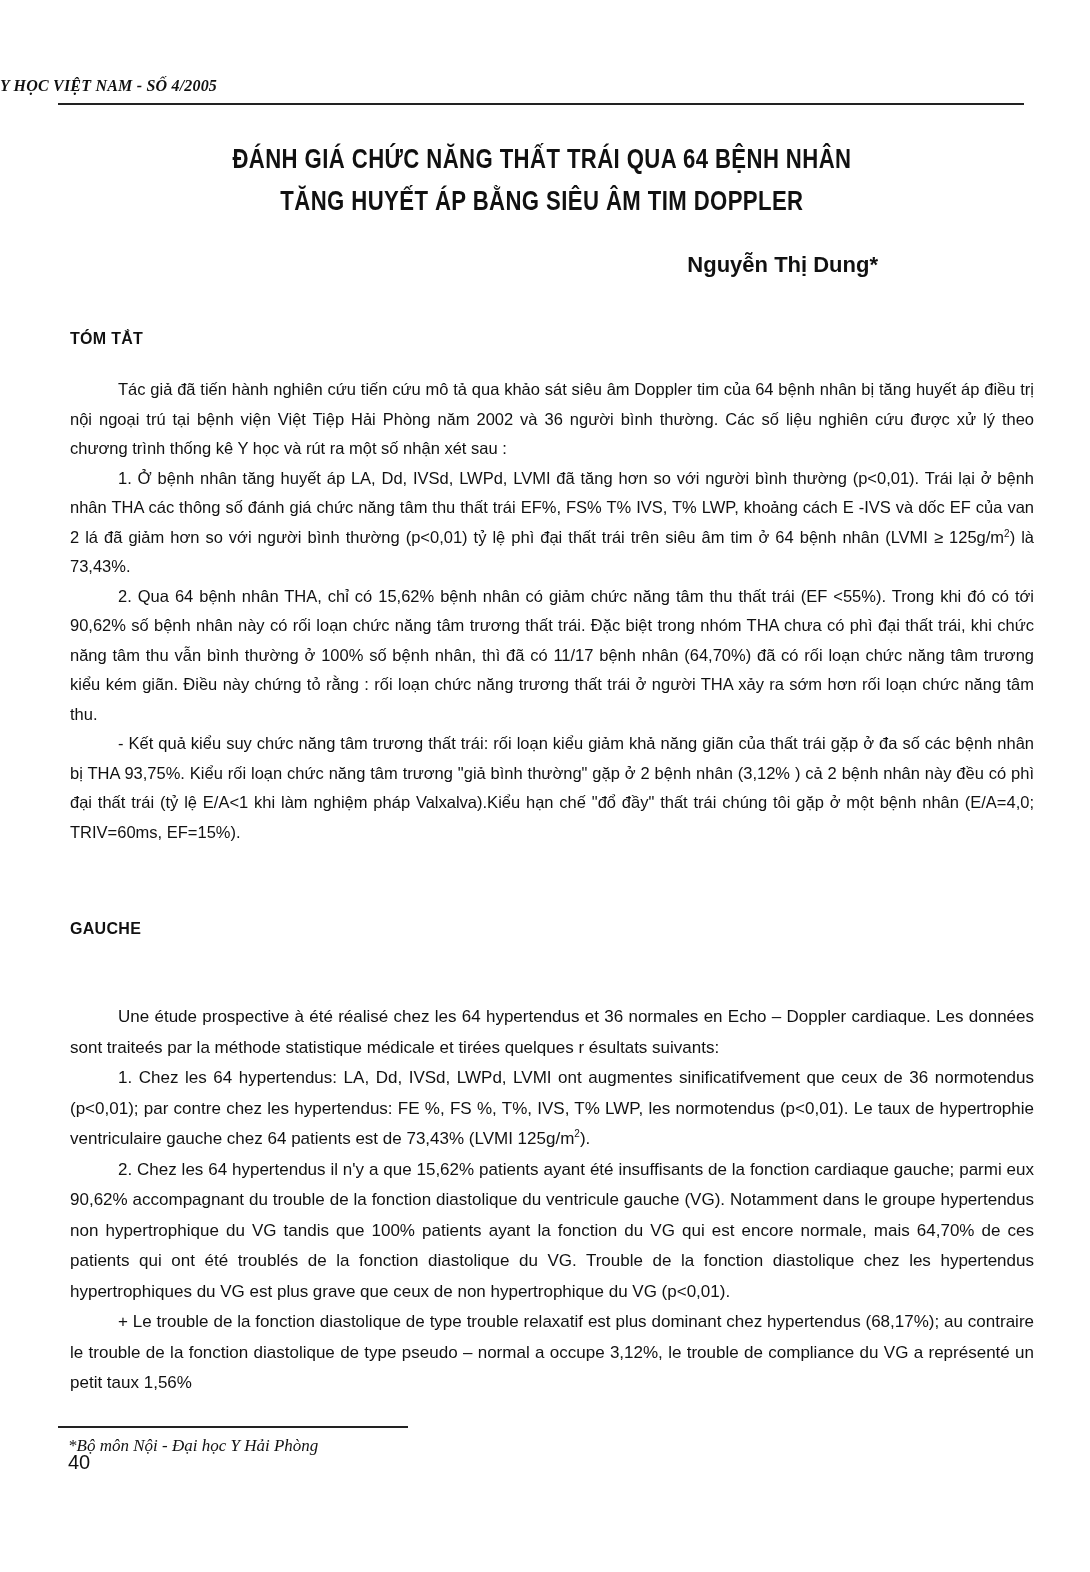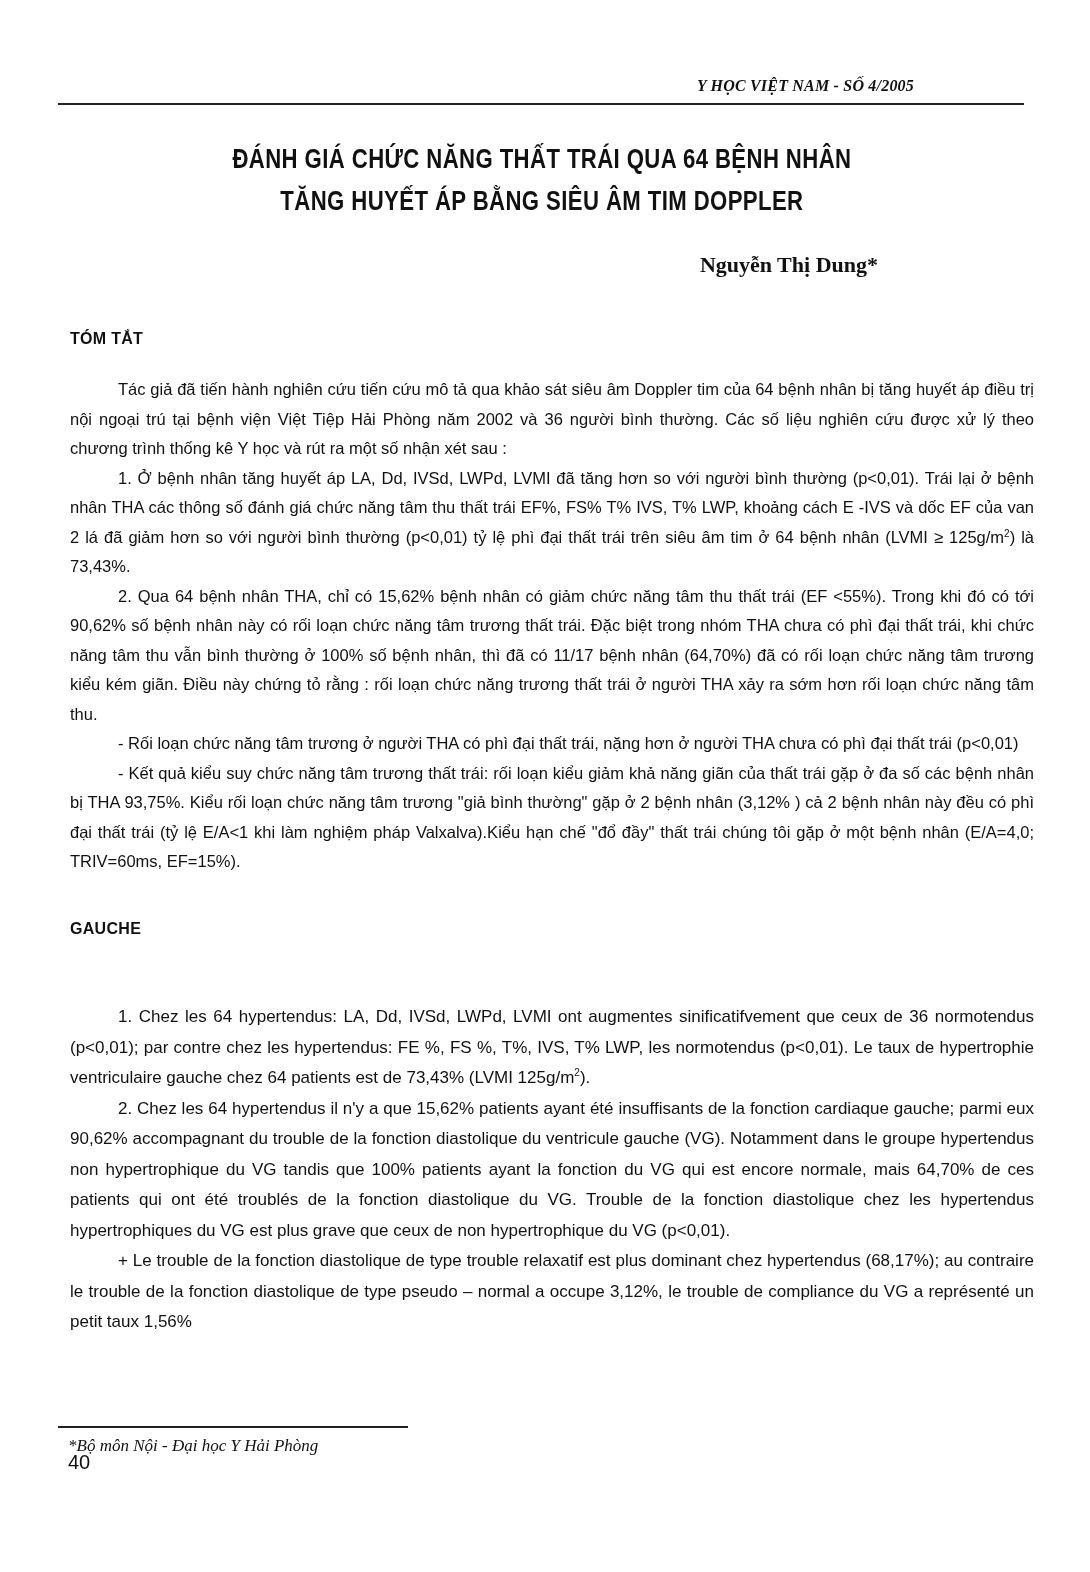--- a/index.html
+++ b/index.html
@@ -1,32 +1,32 @@
 <!DOCTYPE html>
 <html><head>
   <meta charset="utf-8">
   <style>
     html, body { margin: 0; padding: 0; background: #ffffff; }
     body { width: 1090px; height: 1572px; position: relative; overflow: hidden; color: #111; }
     .page { position: absolute; left: 0; top: 0; width: 1090px; height: 1572px; }
     .running-head {
-      position: absolute; top: 77px; left: 0; width: 914px; text-align: right;
+      position: absolute; top: 77px; left: 0; width: 914px; text-align: left;
       font-family: "Liberation Serif", serif; font-style: italic; font-weight: bold;
       font-size: 16px; letter-spacing: 0.2px;
     }
     .head-rule { position: absolute; top: 103px; left: 58px; width: 966px; height: 2px; background: #222; }
     .title {
       position: absolute; top: 138px; left: 0; width: 1090px; text-align: center;
       font-family: "Liberation Sans", sans-serif; font-weight: bold;
       font-size: 27px; line-height: 42px; transform: scaleX(0.82); transform-origin: 528px 0;
       letter-spacing: 0.5px;
     }
     .author {
       position: absolute; top: 252px; left: 0; width: 878px; text-align: right;
-      font-family: Liberation Serif, serif; font-weight: bold; font-size: 22px;
+      font-family: Liberation Sans, sans-serif; font-weight: bold; font-size: 22px;
     }
     .section-heading {
       position: absolute; left: 70px; font-family: "Liberation Sans", sans-serif;
       font-weight: bold; font-size: 16px; letter-spacing: 0.3px;
     }
     .body-block {
       position: absolute; left: 70px; width: 964px;
       font-family: "Liberation Sans", sans-serif; font-size: 16.5px; line-height: 29.5px;
       text-align: justify;
       margin-top: 25px;
@@ -62,28 +62,28 @@
   </div>
 
   <div class="author">Nguyễn Thị Dung*</div>
 
   <div class="section-heading" style="top:330px;">TÓM TẮT</div>
 
   <div class="body-block" style="top:350px;">
     <p>Tác giả đã tiến hành nghiên cứu tiến cứu mô tả qua khảo sát siêu âm Doppler tim của 64 bệnh nhân bị tăng huyết áp điều trị nội ngoại trú tại bệnh viện Việt Tiệp Hải Phòng năm 2002 và 36 người bình thường. Các số liệu nghiên cứu được xử lý theo chương trình thống kê Y học và rút ra một số nhận xét sau :</p>
     <p><span>1. Ở bệnh nhân tăng huyết áp LA, Dd, IVSd, LWPd, LVMI đã tăng hơn so với người bình thường (p&lt;0,01). Trái lại ở bệnh nhân THA các thông số đánh giá chức năng tâm thu thất trái EF%, FS% T% IVS, T% LWP, khoảng cách E -IVS và dốc EF của van 2 lá đã giảm hơn so với người bình thường (p&lt;0,01) tỷ lệ phì đại thất trái trên siêu âm tim ở 64 bệnh nhân (LVMI ≥ 125g/m</span><sup>2</sup><span>) là 73,43%.</span></p>
     <p>2. Qua 64 bệnh nhân THA, chỉ có 15,62% bệnh nhân có giảm chức năng tâm thu thất trái (EF &lt;55%). Trong khi đó có tới 90,62% số bệnh nhân này có rối loạn chức năng tâm trương thất trái. Đặc biệt trong nhóm THA chưa có phì đại thất trái, khi chức năng tâm thu vẫn bình thường ở 100% số bệnh nhân, thì đã có 11/17 bệnh nhân (64,70%) đã có rối loạn chức năng tâm trương kiểu kém giãn. Điều này chứng tỏ rằng : rối loạn chức năng trương thất trái ở người THA xảy ra sớm hơn rối loạn chức năng tâm thu.</p>
-    <p>- Rối loạn chức năng tâm trương ở người THA có phì đại thất trái, nặng hơn ở người THA chưa có phì đại thất trái (p&lt;0,01)</p>
     <p>- Kết quả kiểu suy chức năng tâm trương thất trái: rối loạn kiểu giảm khả năng giãn của thất trái gặp ở đa số các bệnh nhân bị THA 93,75%. Kiểu rối loạn chức năng tâm trương "giả bình thường" gặp ở 2 bệnh nhân (3,12% ) cả 2 bệnh nhân này đều có phì đại thất trái (tỷ lệ E/A&lt;1 khi làm nghiệm pháp Valxalva).Kiểu hạn chế "đổ đầy" thất trái chúng tôi gặp ở một bệnh nhân (E/A=4,0; TRIV=60ms, EF=15%).</p>
   </div>
 
   <div class="section-heading" style="top:920px;">GAUCHE</div>
 
 
   <div class="body-block fr-block" style="top:977px;">
+    <p>Une étude prospective à été réalisé chez les 64 hypertendus et 36 normales en Echo – Doppler cardiaque. Les données sont traiteés par la méthode statistique médicale et tirées quelques r ésultats suivants:</p>
     <p><span>1. Chez les 64 hypertendus: LA, Dd, IVSd, LWPd, LVMI ont augmentes sinificatifvement que ceux de 36 normotendus (p&lt;0,01); par contre chez les hypertendus: FE %, FS %, T%, IVS, T% LWP, les normotendus (p&lt;0,01). Le taux de hypertrophie ventriculaire gauche chez 64 patients est de 73,43% (LVMI 125g/m</span><sup>2</sup><span>).</span></p>
     <p>2. Chez les 64 hypertendus il n'y a que 15,62% patients ayant été insuffisants de la fonction cardiaque gauche; parmi eux 90,62% accompagnant du trouble de la fonction diastolique du ventricule gauche (VG). Notamment dans le groupe hypertendus non hypertrophique du VG tandis que 100% patients ayant la fonction du VG qui est encore normale, mais 64,70% de ces patients qui ont été troublés de la fonction diastolique du VG. Trouble de la fonction diastolique chez les hypertendus hypertrophiques du VG est plus grave que ceux de non hypertrophique du VG (p&lt;0,01).</p>
     <p>+ Le trouble de la fonction diastolique de type trouble relaxatif est plus dominant chez hypertendus (68,17%); au contraire le trouble de la fonction diastolique de type pseudo – normal a occupe 3,12%, le trouble de compliance du VG a représenté un petit taux 1,56%</p>
   </div>
 
   <div class="foot-rule"></div>
   <div class="footnote">*Bộ môn Nội - Đại học Y Hải Phòng</div>
   <div class="page-number">40</div>
 
 </div>

